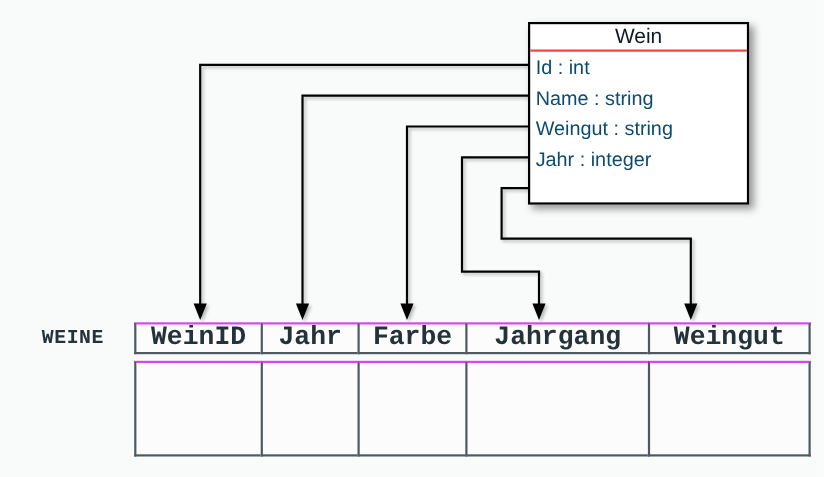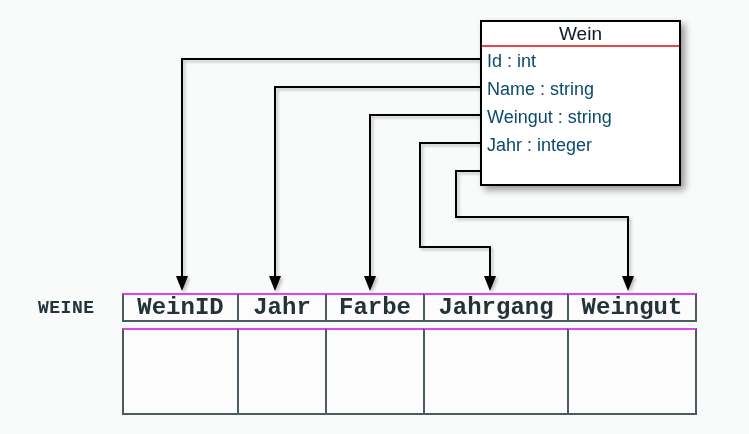--- a/index.html
+++ b/index.html
@@ -63,21 +63,21 @@
     border-left:2px solid #4d5a60;
     background:#fcfcfc;
     display:flex;align-items:center;justify-content:center;
     font-family:"Liberation Mono", monospace;
     font-weight:bold;font-size:24px;color:#243339;
     overflow:hidden;white-space:nowrap;
   }
   .db-cell:last-child{border-right:2px solid #4d5a60;}
   .db-row.header .db-cell{height:29px;}
   .db-row.empty .db-cell{height:87px;}
-  .w0{width:115px}.w1{width:88px}.w2{width:98px}.w3{width:144px}.w4{width:130px}
+  .w0{width:115px}.w1{width:88px}.w2{width:98px}.w3{width:166px}.w4{width:148px}
 </style>
 </head>
 <body>
 
 <div class="canvas">
 
   <svg class="connectors" width="749" height="434" viewBox="0 0 749 434">
     <g>
       <polyline points="481,59 182,59 182,277"></polyline>
       <polygon points="182,291 176,276 188,276"></polygon>

